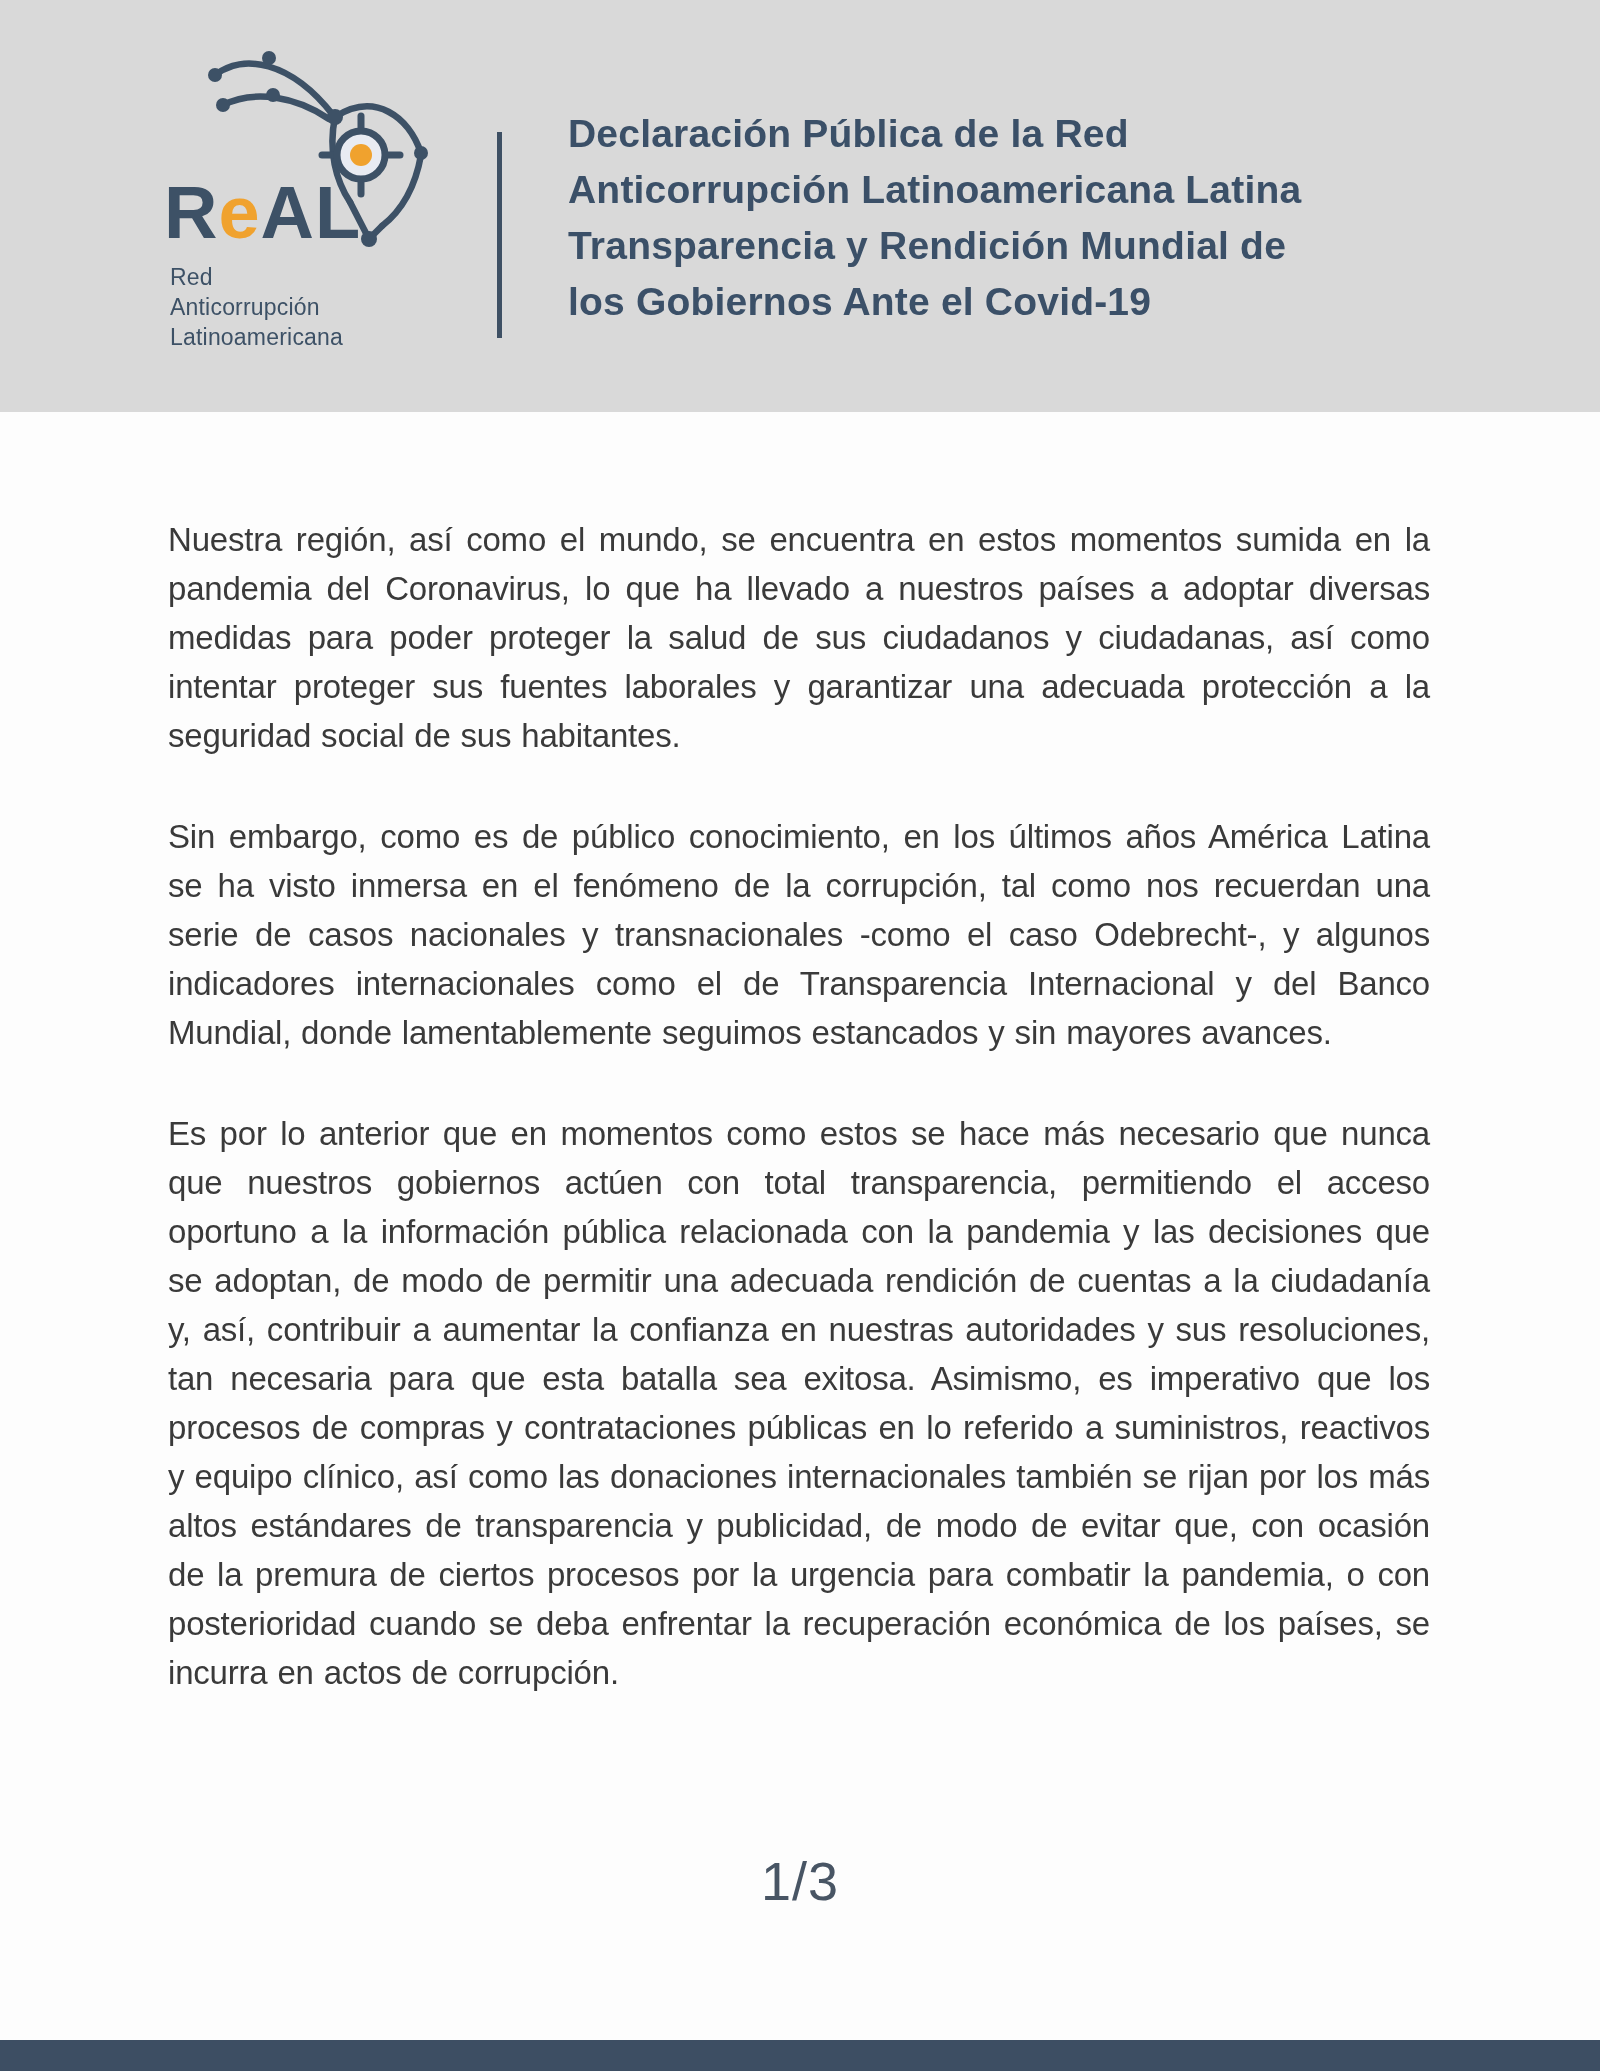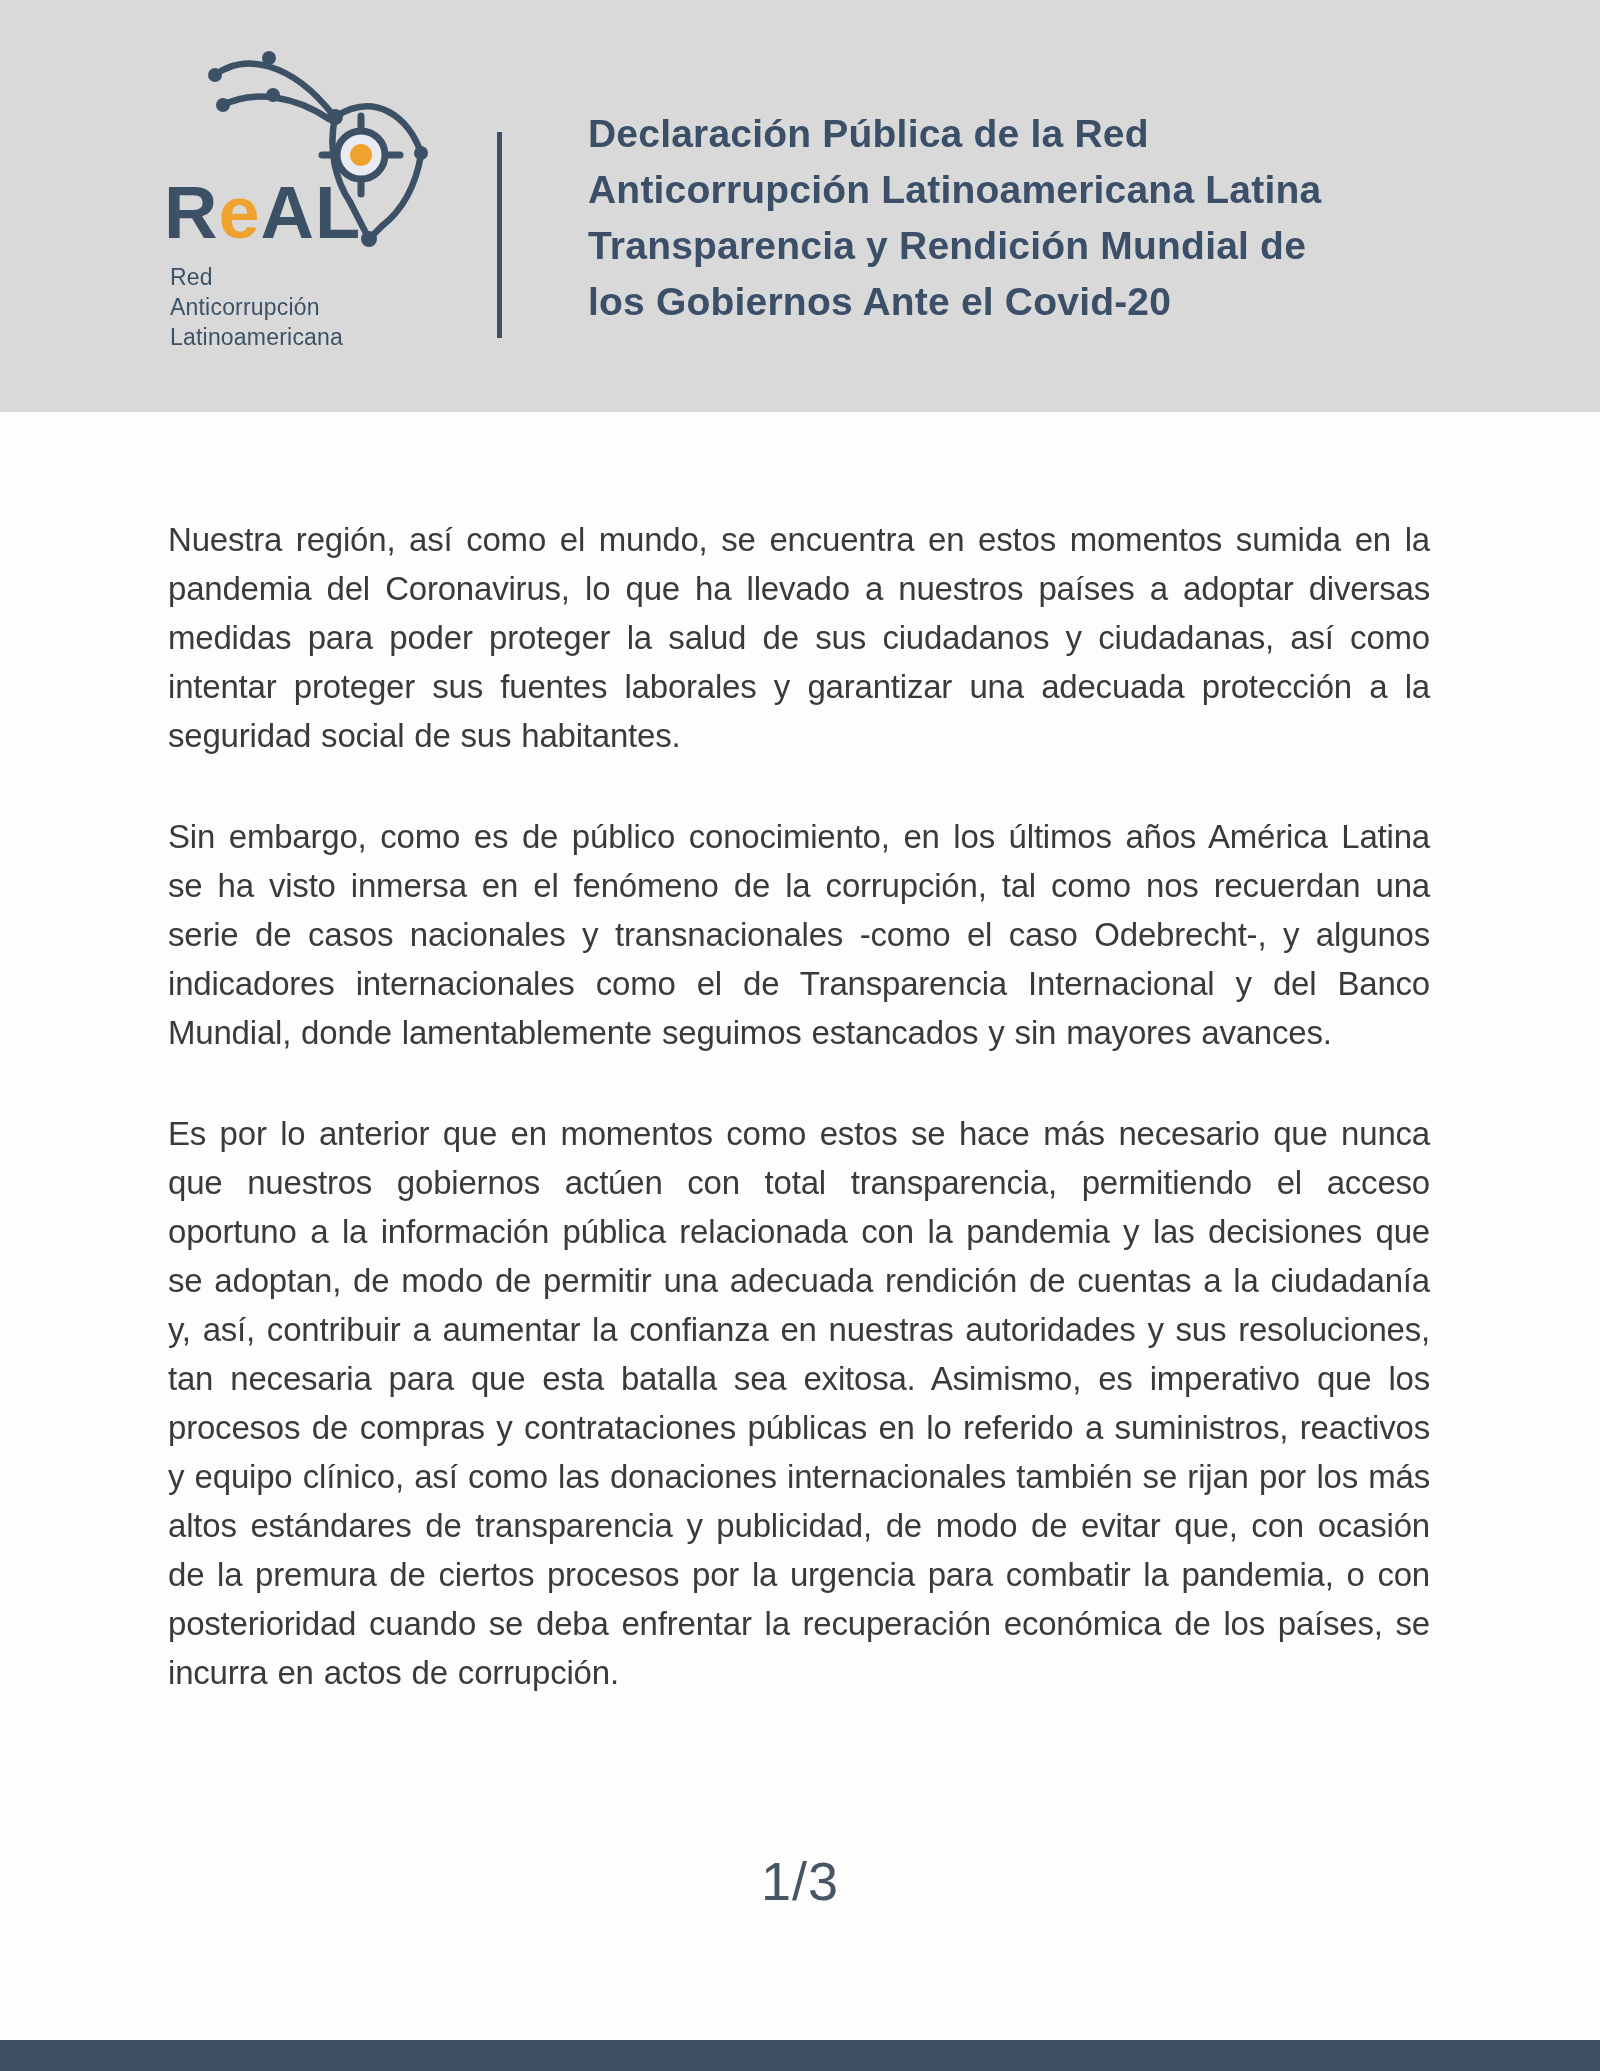--- a/index.html
+++ b/index.html
@@ -59,21 +59,21 @@
     position: absolute;
     left: 497px;
     top: 132px;
     width: 5px;
     height: 206px;
     background: #3e5064;
   }
 
   .doc-title {
     position: absolute;
-    left: 588px;
+    left: 568px;
     top: 106px;
     margin: 0;
     font-size: 39px;
     font-weight: bold;
     color: #3b5068;
     line-height: 56px;
     letter-spacing: 0.2px;
   }
   .doc-title .title-line { display: block; }
 
@@ -161,21 +161,21 @@
       <div>Anticorrupción</div>
       <div>Latinoamericana</div>
     </div>
 
     <div class="header-divider"></div>
 
     <h1 class="doc-title">
       <span class="title-line">Declaración Pública de la Red</span>
       <span class="title-line">Anticorrupción Latinoamericana Latina</span>
       <span class="title-line">Transparencia y Rendición Mundial de</span>
-      <span class="title-line">los Gobiernos Ante el Covid-20</span>
+      <span class="title-line">los Gobiernos Ante el Covid-19</span>
     </h1>
   </header>
 
   <main class="content">
     <p>Nuestra región, así como el mundo, se encuentra en estos momentos sumida en la pandemia del Coronavirus, lo que ha llevado a nuestros países a adoptar diversas medidas para poder proteger la salud de sus ciudadanos y ciudadanas, así como intentar proteger sus fuentes laborales y garantizar una adecuada protección a la seguridad social de sus habitantes.</p>
     <p>Sin embargo, como es de público conocimiento, en los últimos años América Latina se ha visto inmersa en el fenómeno de la corrupción, tal como nos recuerdan una serie de casos nacionales y transnacionales -como el caso Odebrecht-, y algunos indicadores internacionales como el de Transparencia Internacional y del Banco Mundial, donde lamentablemente seguimos estancados y sin mayores avances.</p>
     <p>Es por lo anterior que en momentos como estos se hace más necesario que nunca que nuestros gobiernos actúen con total transparencia, permitiendo el acceso oportuno a la información pública relacionada con la pandemia y las decisiones que se adoptan, de modo de permitir una adecuada rendición de cuentas a la ciudadanía y, así, contribuir a aumentar la confianza en nuestras autoridades y sus resoluciones, tan necesaria para que esta batalla sea exitosa. Asimismo, es imperativo que los procesos de compras y contrataciones públicas en lo referido a suministros, reactivos y equipo clínico, así como las donaciones internacionales también se rijan por los más altos estándares de transparencia y publicidad, de modo de evitar que, con ocasión de la premura de ciertos procesos por la urgencia para combatir la pandemia, o con posterioridad cuando se deba enfrentar la recuperación económica de los países, se incurra en actos de corrupción.</p>
   </main>
 
   <div class="page-number">1/3</div>

